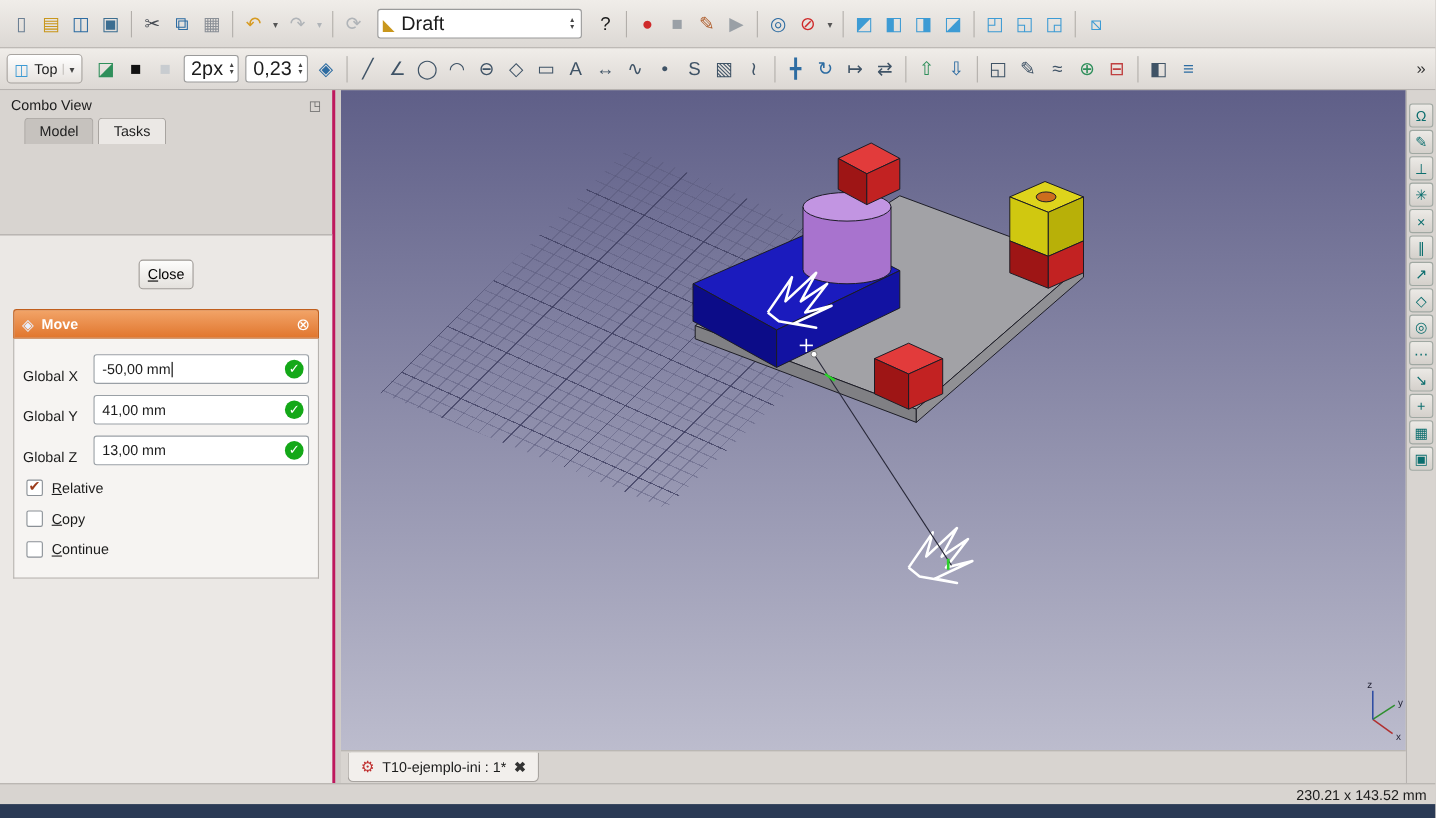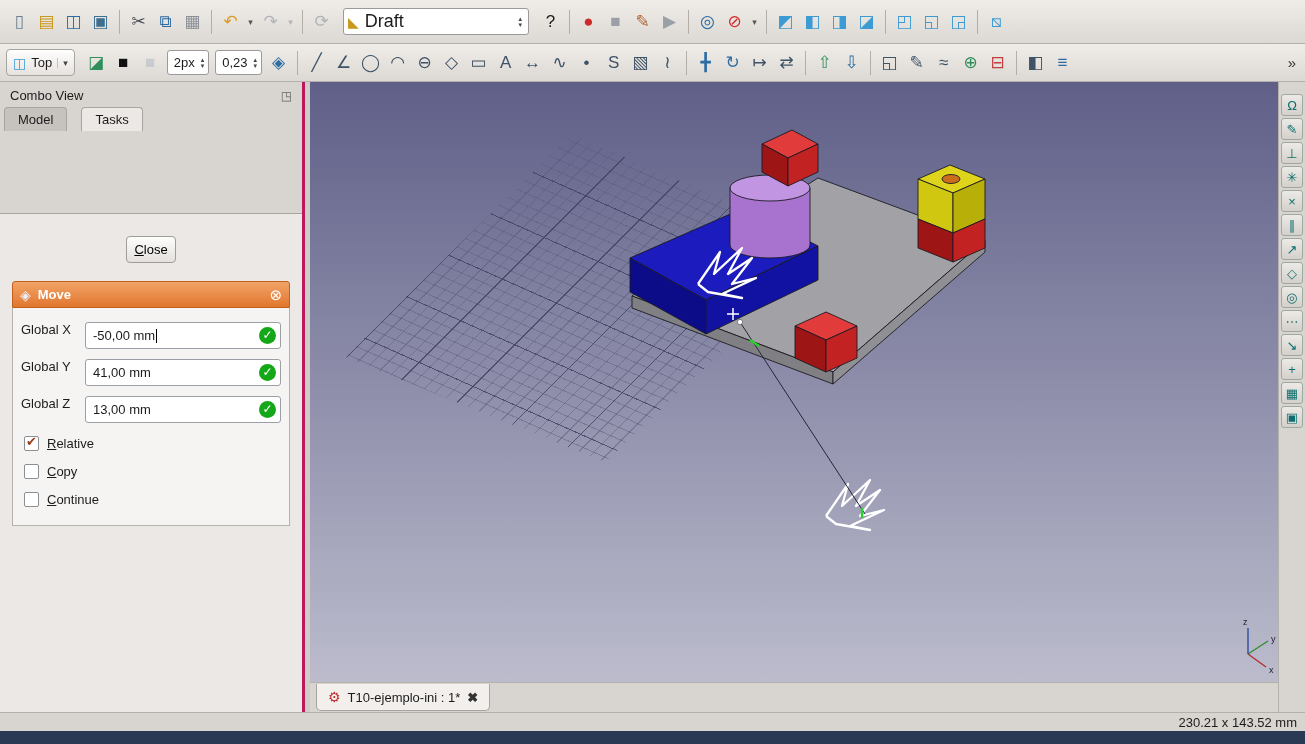--- a/index.html
+++ b/index.html
@@ -18,41 +18,41 @@
   .wbicon{color:#c9971c;font-size:14px;margin-right:6px}
   .wbtext{flex:1;font-size:18px}
   .spincol{display:flex;flex-direction:column;font-size:7px;line-height:6px;color:#444;padding:0 2px}
 
   .topbtn{display:flex;align-items:center;height:27px;border:1px solid #a8a4a0;border-radius:4px;background:linear-gradient(#fff,#e6e2de);padding:0 6px;gap:5px;margin-right:8px}
   .topbtn .vicon{color:#3d9bd4;font-size:14px}
   .topbtn .lbl{font-size:13px}
   .topbtn .chev{font-size:9px;color:#444;border-left:1px solid #c4c0bc;padding-left:5px}
 
   .spinbox{display:flex;align-items:center;height:25px;background:#fff;border:1px solid #9a9a9a;border-radius:3px;padding:0 2px 0 6px;margin:0 3px}
-  .spinbox .val{font-size:13px;margin-right:4px}
+  .spinbox .val{font-size:18px;margin-right:4px}
   .overflow{margin-left:auto;color:#333;font-size:15px;padding-right:3px}
 
   #combo{position:absolute;top:82px;left:0;width:305px;height:630px;background:#d8d4d0;border-right:3px solid #be185d}
   .combo-head{display:flex;justify-content:space-between;align-items:center;padding:6px 10px 4px;font-size:13px}
   .float{color:#666;font-size:12px}
-  .tabs{display:flex;padding-left:4px;gap:14px}
+  .tabs{display:flex;padding-left:22px;gap:4px}
   .tab{padding:4px 13px;font-size:13px;background:#c6c2be;border:1px solid #a8a4a0;border-bottom:none;border-radius:4px 4px 0 0}
   .tab.active{background:#ebe8e5}
   .panel-body{position:absolute;top:131px;left:0;right:0;bottom:0;background:#ebe8e5;border-top:1px solid #a8a4a0}
   .close-row{display:flex;justify-content:center;margin:22px 0 18px}
   .btn{padding:5px 7px;font-size:13px;border:1px solid #a09c98;border-radius:4px;background:linear-gradient(#fdfdfc,#e4e1dd)}
   .mnemonic{display:inline-block}
   .mnemonic::first-letter{text-decoration:underline}
 
   .task-head{margin:0 12px;height:27px;display:flex;align-items:center;background:linear-gradient(#f2a468,#e1762e);border:1px solid #c05f1e;border-radius:3px 3px 0 0;color:#fff;padding:0 7px;gap:7px}
   .task-head .ticon{font-size:14px;color:#e8f0ff}
   .task-head .ttitle{flex:1;font-weight:bold;font-size:13px}
   .task-head .tclose{font-size:15px}
   .task-box{margin:0 12px;background:#f6f4f2;border:1px solid #b6b2ae;border-top:none;padding:14px 8px 18px}
-  .fieldrow{display:flex;align-items:flex-start;margin-bottom:10px}
+  .fieldrow{display:flex;align-items:flex-end;margin-bottom:10px}
   .flabel{width:64px;font-size:13px}
   .finput{flex:1;position:relative;height:27px;background:#fff;border:1px solid #9aa0a6;border-radius:3px;display:flex;align-items:center;padding:0 26px 0 7px;font-size:13px}
   .fcheck{position:absolute;right:4px;top:4px;width:17px;height:17px;background:#14a818;border-radius:50%;color:#fff;font-size:12px;line-height:17px;text-align:center}
   .caret{display:none;width:1px;height:14px;background:#000;margin-left:1px}
   .fieldrow.caret-on .caret{display:block}
   .cbrow{display:flex;align-items:center;gap:8px;margin:13px 0 0 3px}
   .cb{width:15px;height:15px;background:#fff;border:1px solid #8a9096;border-radius:2px;position:relative}
   .cb .mark{display:none;position:absolute;left:1px;top:-3px;font-size:13px;color:#9c3c1c}
   .cbrow.checked .cb .mark{display:block}
   .cblbl{font-size:13px;display:inline-block}

